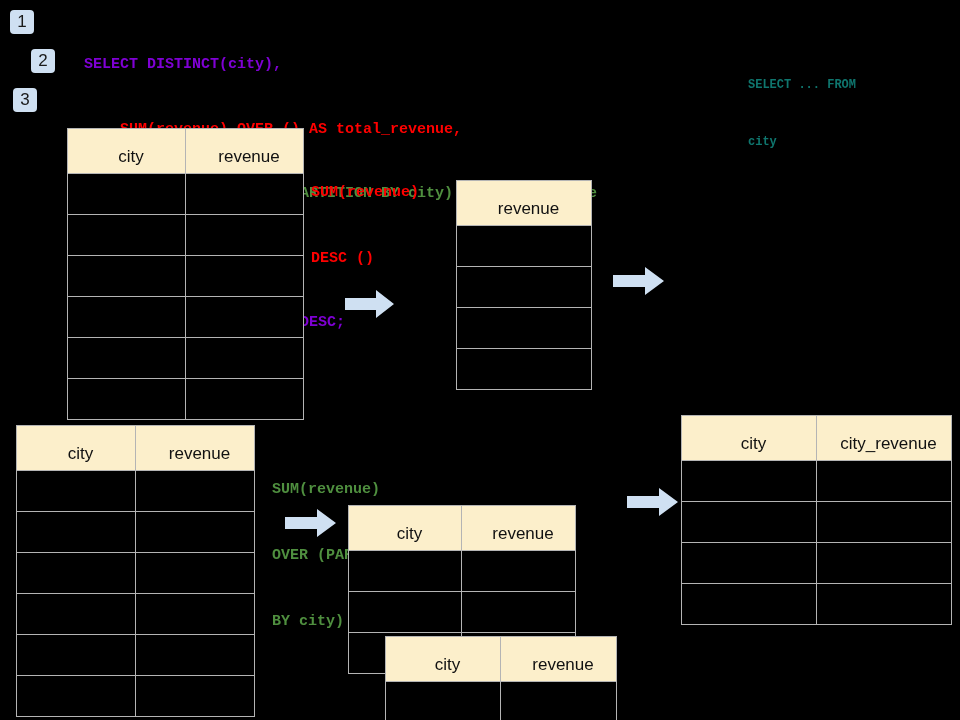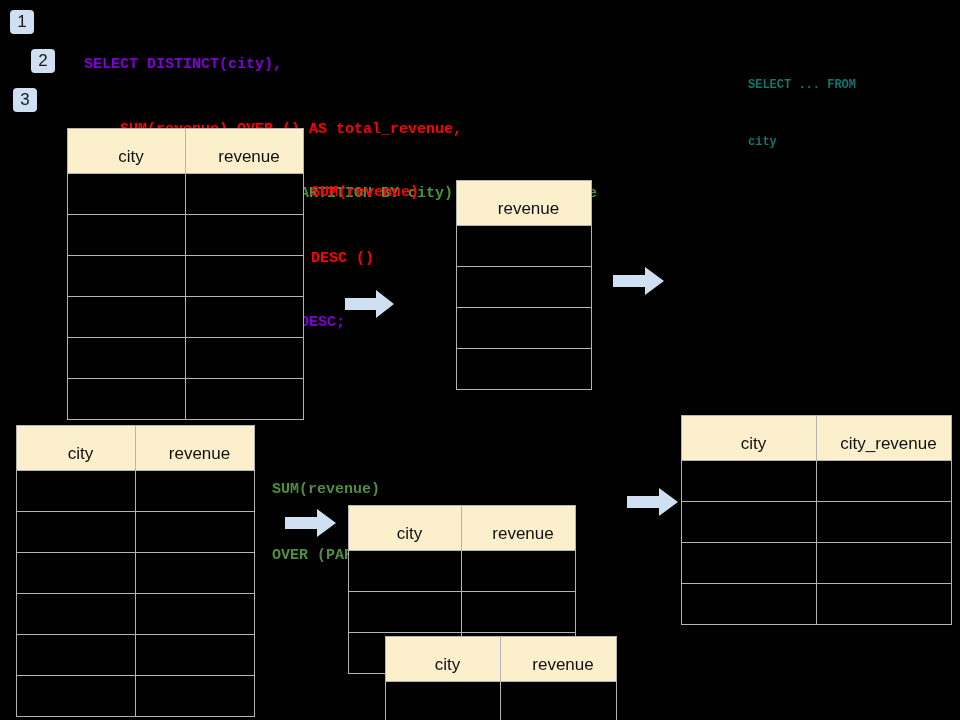--- a/index.html
+++ b/index.html
@@ -124,20 +124,21 @@
   </div>
 
   <div class="annot" style="left:311px; top:138px; color:#ff0000;">
     <div>SUM(revenue)</div>
     <div>DESC ()</div>
   </div>
 
   <div class="annot" style="left:272px; top:435px; color:#4f8f3f;">
     <div>SUM(revenue)</div>
     <div>OVER (PARTITION</div>
+    <div>BY city)</div>
   </div>
 
   <table class="tbl" style="left:67px; top:128px; width:236px;">
     <colgroup>
         <col style="width:118px;">
         <col style="width:118px;">
       </colgroup>
     <tbody>
       <tr>
         <td class="hdr">city</td>

